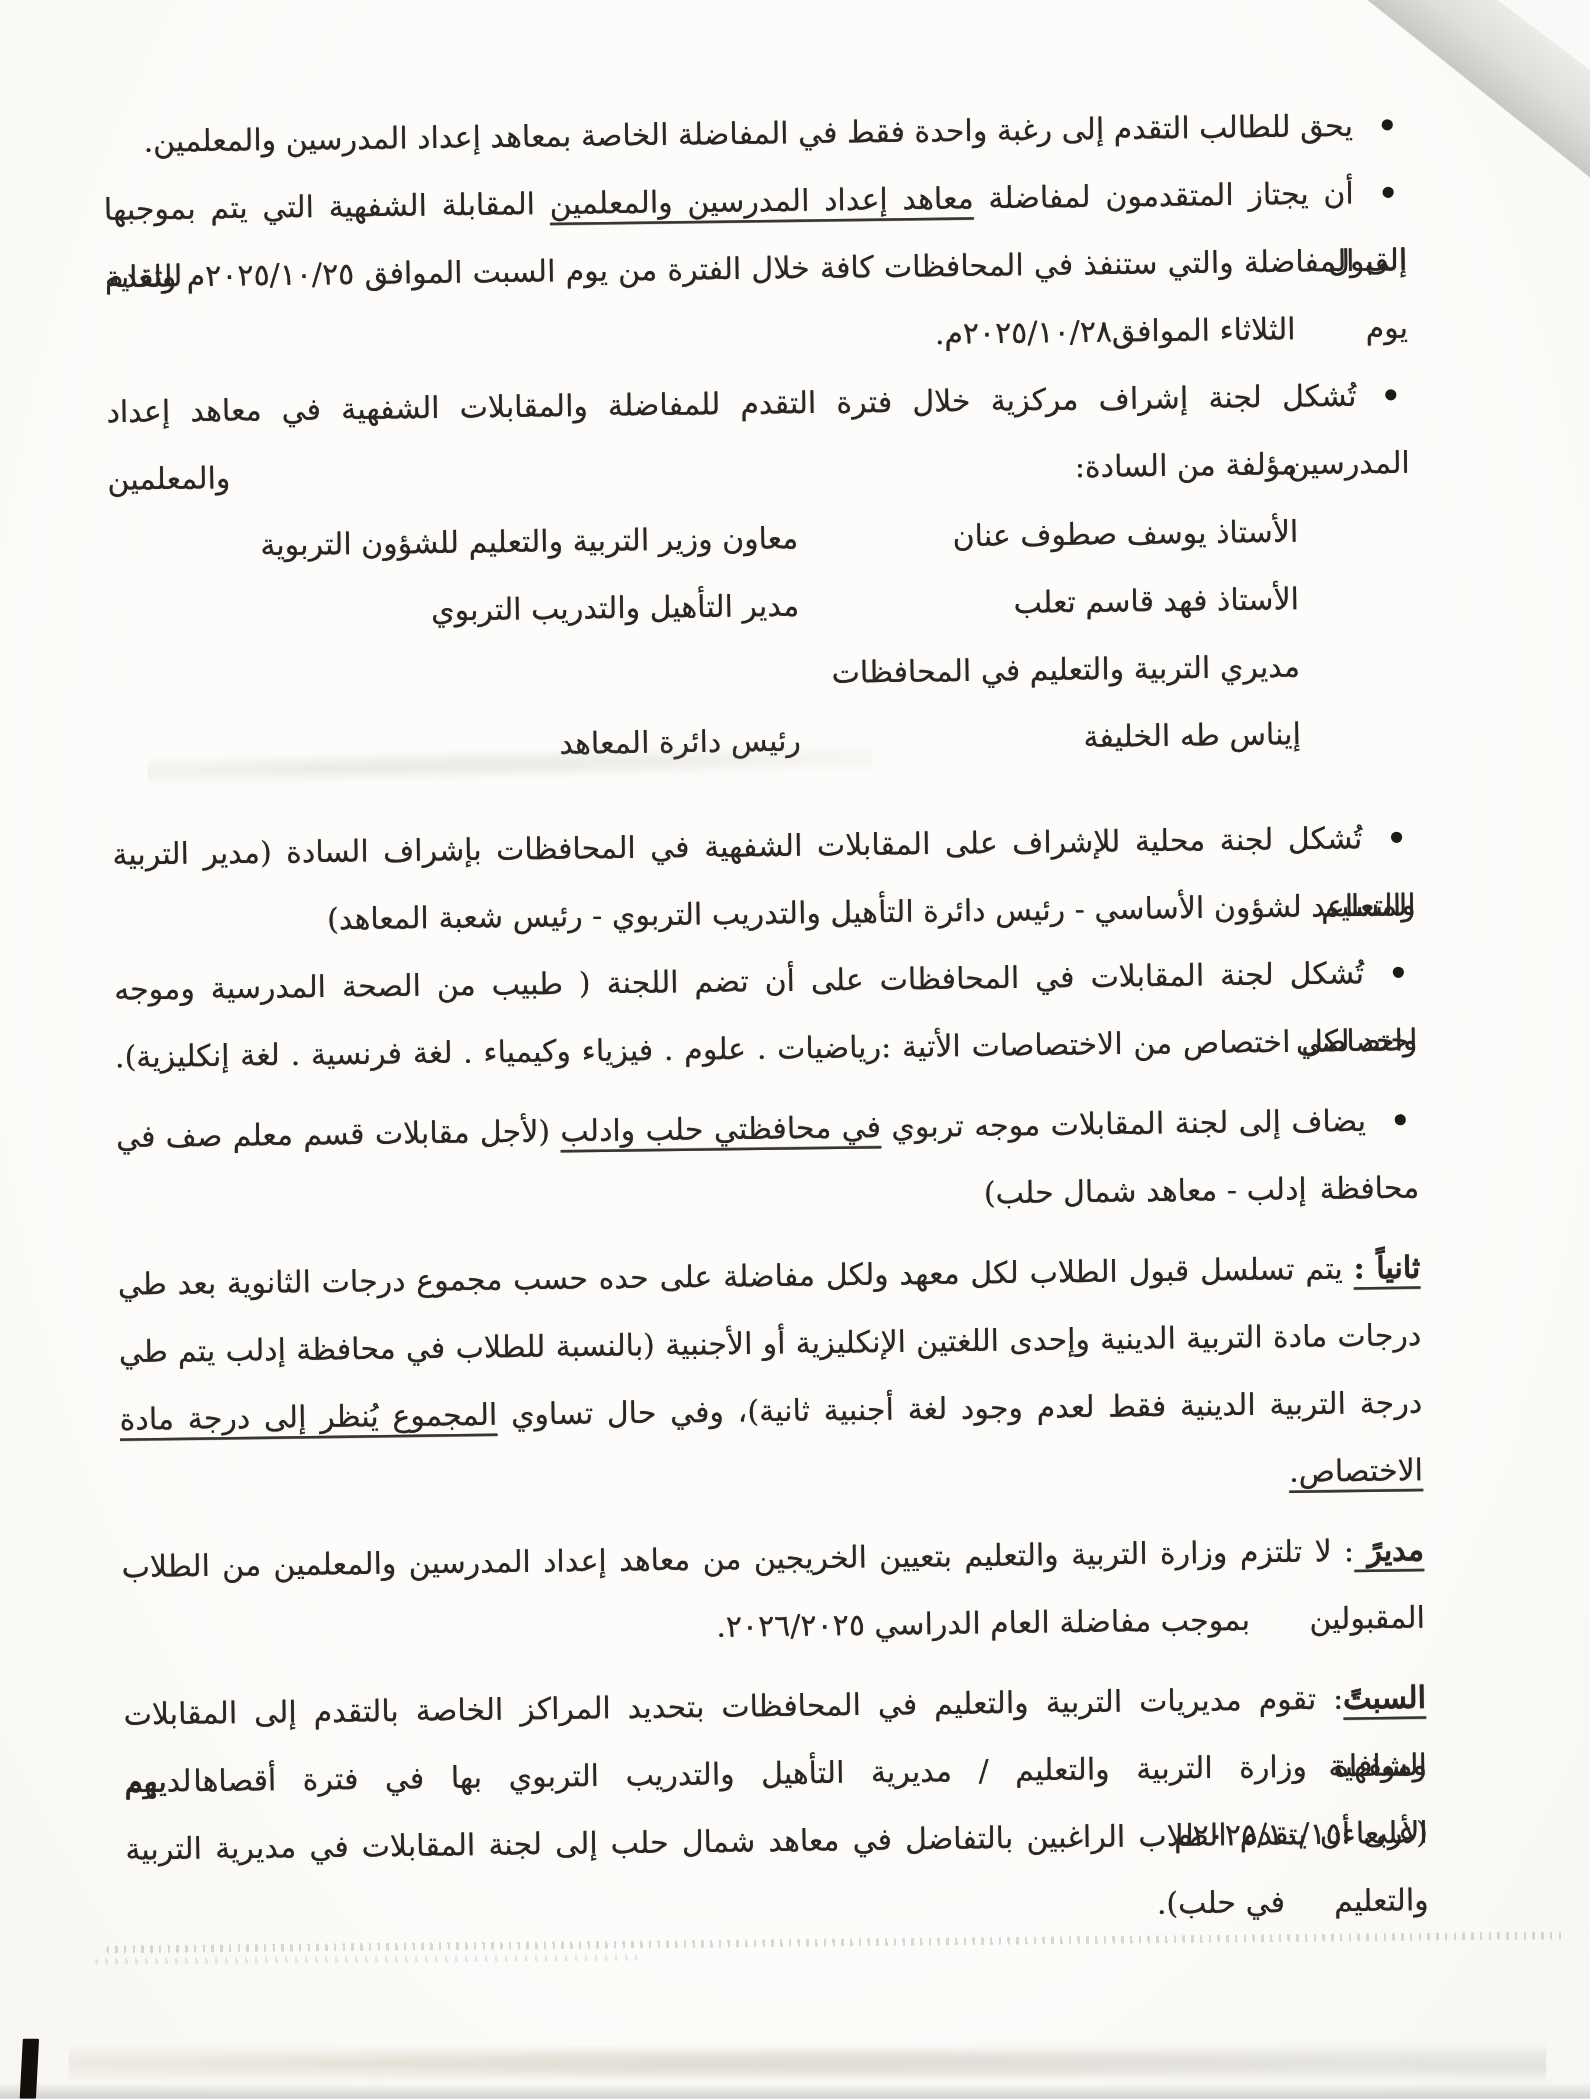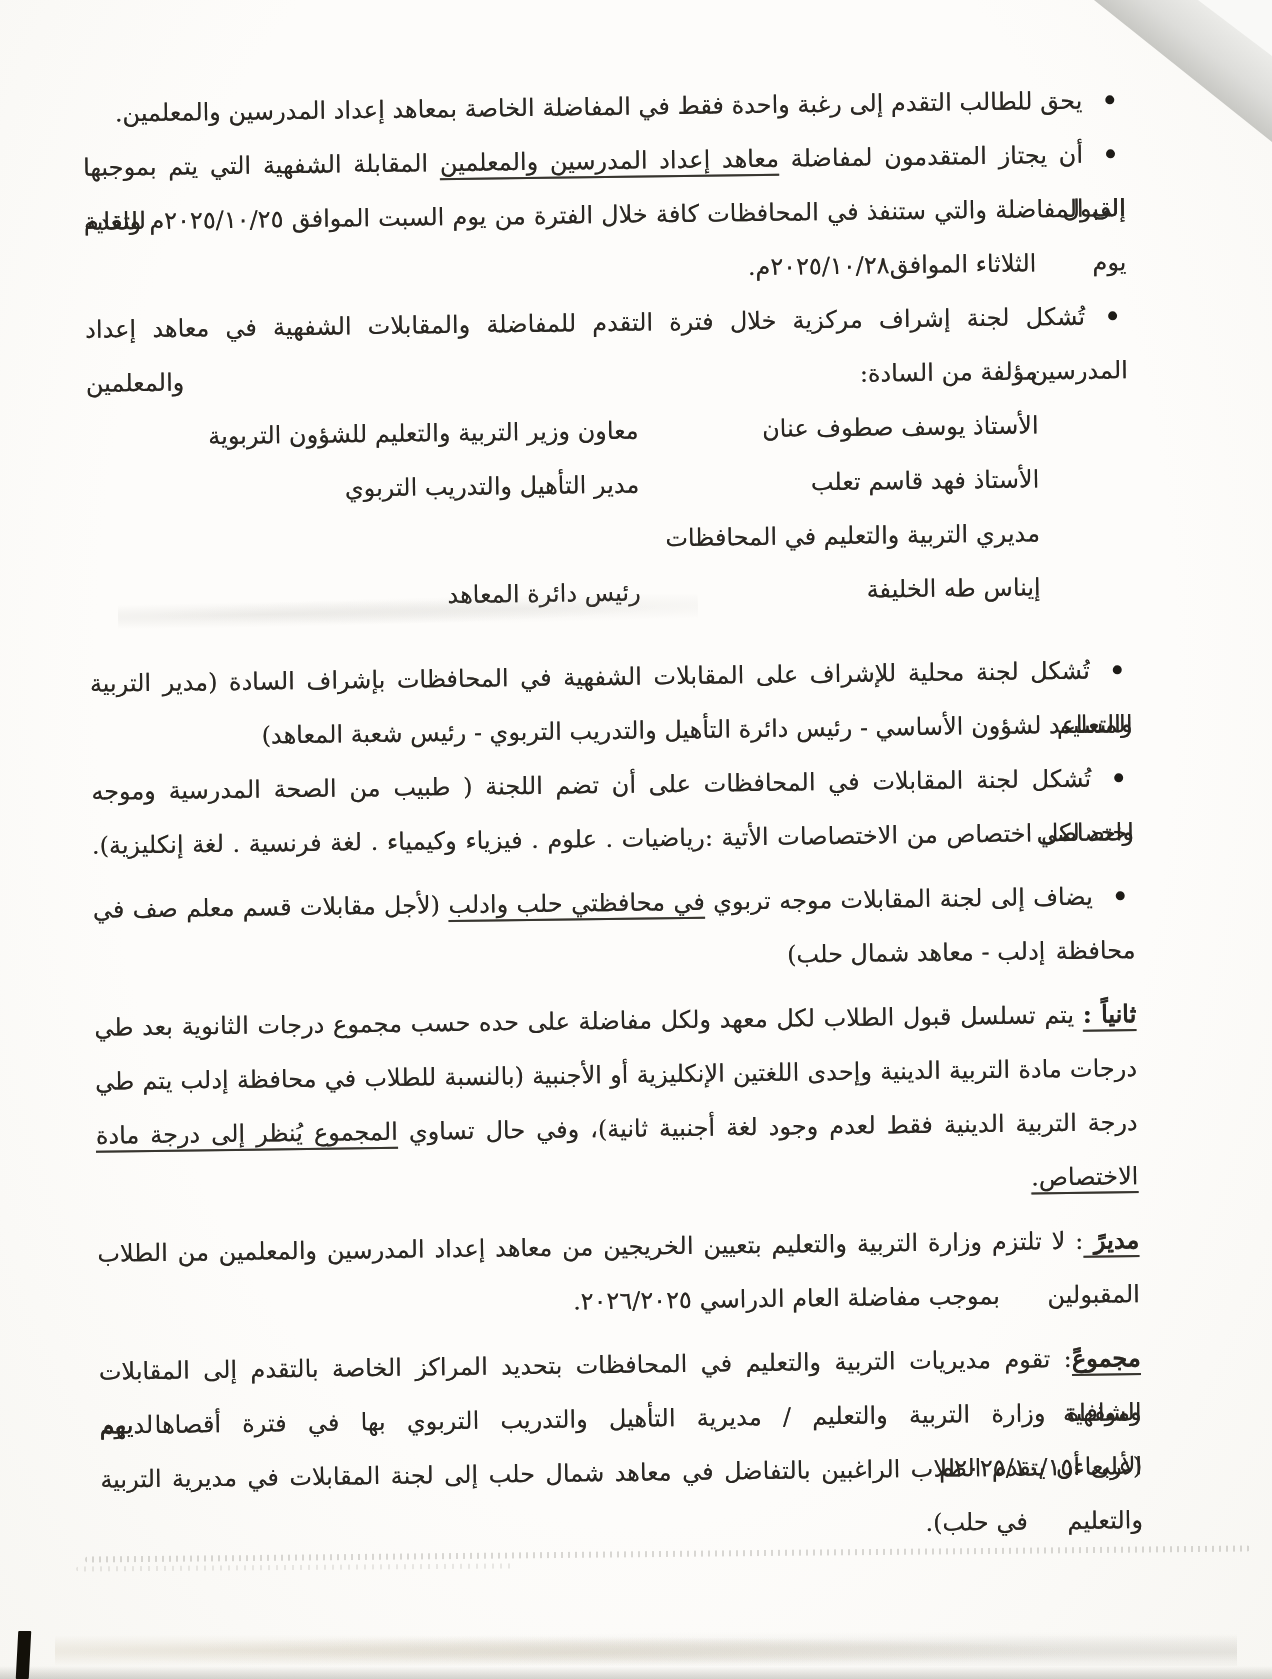--- a/index.html
+++ b/index.html
@@ -137,21 +137,21 @@
       <div class="line"><span>درجة التربية الدينية فقط لعدم وجود لغة أجنبية ثانية)، وفي حال تساوي </span><span class="u">المجموع يُنظر إلى درجة مادة</span></div>
       <div class="line noj"><span class="u">الاختصاص.</span></div>
     </div>
 
     <div class="block gap10">
       <div class="line"><span class="u b">مديرً </span><span>: لا تلتزم وزارة التربية والتعليم بتعيين الخريجين من معاهد إعداد المدرسين والمعلمين من الطلاب المقبولين</span></div>
       <div class="line noj ind140"><span>بموجب مفاضلة العام الدراسي ٢٠٢٦/٢٠٢٥.</span></div>
     </div>
 
     <div class="block gap10">
-      <div class="line"><span class="u b">مجموعً</span><span>: تقوم مديريات التربية والتعليم في المحافظات بتحديد المراكز الخاصة بالتقدم إلى المقابلات الشفهية لديهم</span></div>
+      <div class="line"><span class="u b">السبتً</span><span>: تقوم مديريات التربية والتعليم في المحافظات بتحديد المراكز الخاصة بالتقدم إلى المقابلات الشفهية لديهم</span></div>
       <div class="line"><span>وموافاة وزارة التربية والتعليم / مديرية التأهيل والتدريب التربوي بها في فترة أقصاها يوم الأربعاء٢٠٢٥/١٠/١٥م</span></div>
       <div class="line"><span>(على أن يتقدم الطلاب الراغبين بالتفاضل في معاهد شمال حلب إلى لجنة المقابلات في مديرية التربية والتعليم</span></div>
       <div class="line noj ind115"><span>في حلب).</span></div>
     </div>
 
   </div>
 
   <div class="ghost-marks"></div>
   <div class="streak-1"></div>
   <div class="streak-2"></div>

